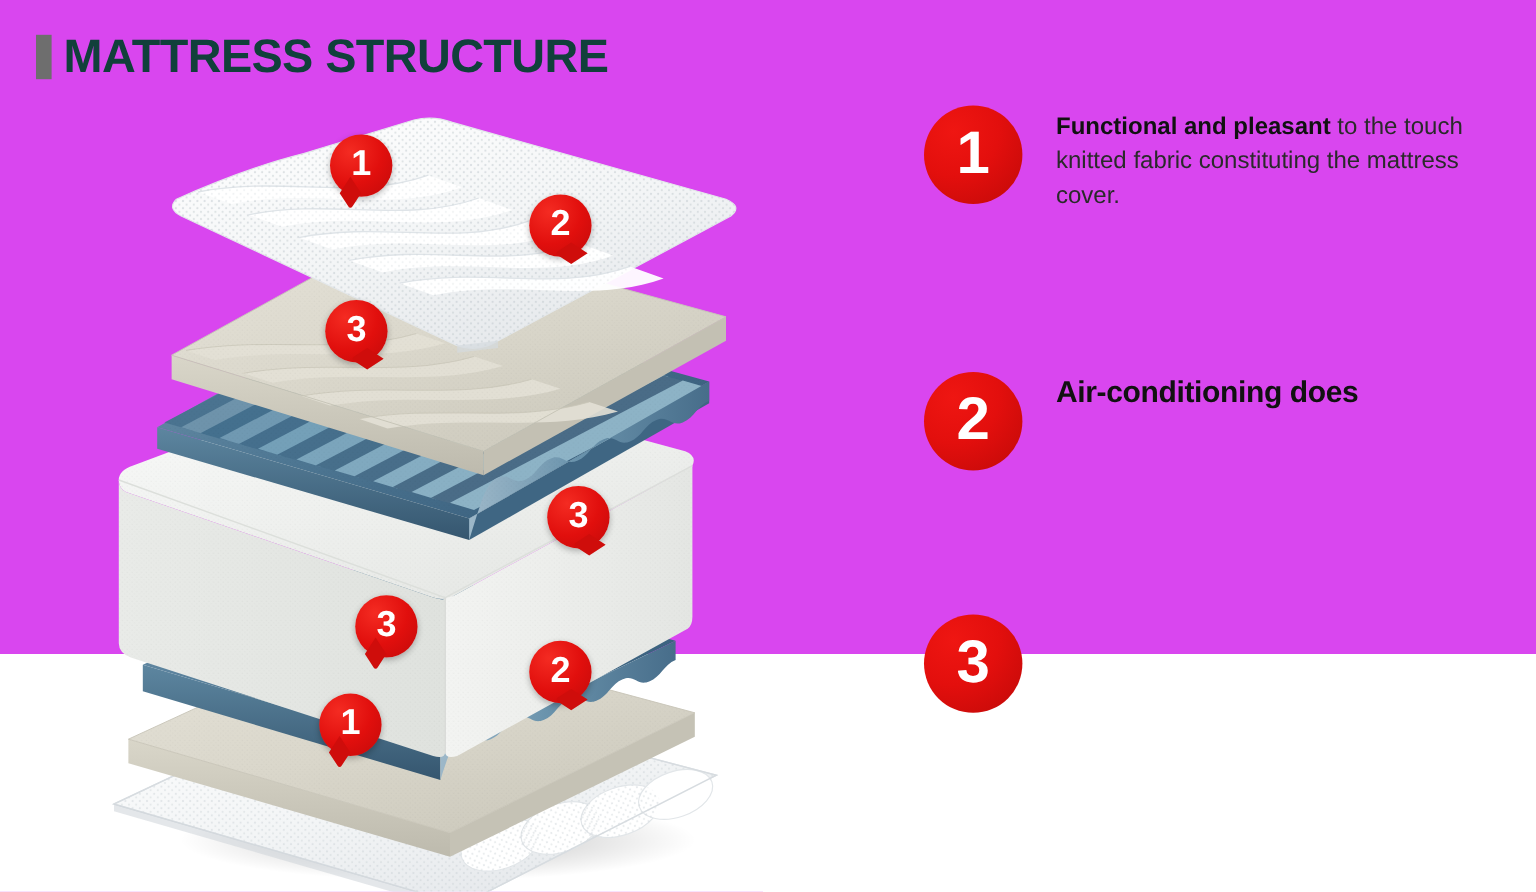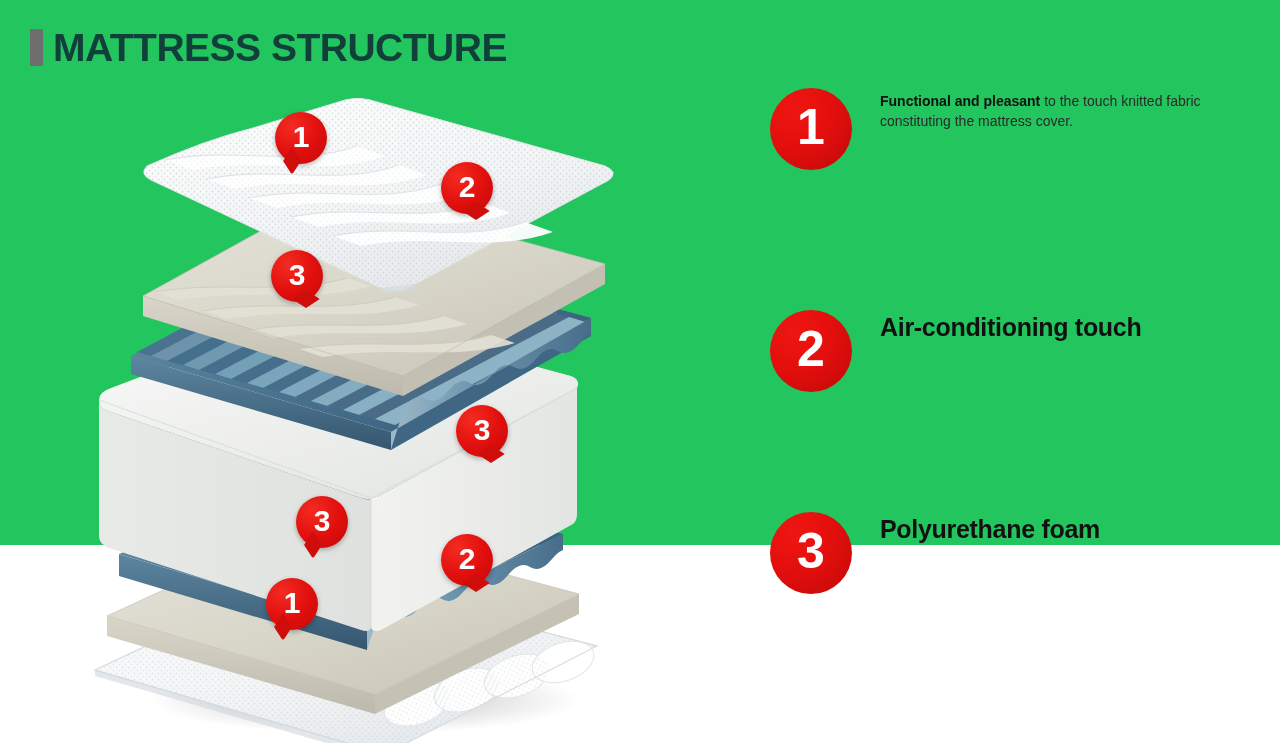--- a/index.html
+++ b/index.html
@@ -2,21 +2,21 @@
 <html><head>
 <meta charset="utf-8">
 <style>
   * { margin:0; padding:0; box-sizing:border-box; }
   html, body {
     width:1280px; height:743px;
     background:#ffffff;
     font-family:"Liberation Sans", sans-serif;
     overflow:hidden;
   }
-  .page { position:relative; width:1280px; height:545px; background:#22c55e; }
+  .page { position:relative; width:1280px; height:545px; background:#d946ef; }
 
   
   .title-row {
     position:absolute; left:30px; top:28px;
     display:flex; align-items:center; gap:10px;
   }
   .title-bar { width:13px; height:37px; background:#6e6e6e; flex:none; }
   .title-text {
     font-size:39px; font-weight:700; letter-spacing:-0.5px;
     color:#11403b; line-height:1; white-space:nowrap;
@@ -66,21 +66,21 @@
     transform:rotate(45deg) skew(-10deg,-10deg); border-radius:0 0 0 4px;
     z-index:-1;
   }
   .pin-l span { position:relative; z-index:2; transform:translateY(-2px); }
 
   .legend-text { padding-top:4px; }
   .legend-head {
     font-size:25px; font-weight:700; color:#111; letter-spacing:-0.3px;
     line-height:1.1; margin-bottom:7px; white-space:nowrap;
   }
-  .legend-body { font-size:14px; color:#2a2a2a; line-height:1.42; max-width:360px; }
+  .legend-body { font-size:20px; color:#2a2a2a; line-height:1.42; max-width:360px; }
   .legend-body b { font-weight:700; color:#111; }
 </style>
 </head>
 <body>
 
 <div class="page">
 
   <div class="title-row">
     <div class="title-bar"></div>
     <div class="title-text">MATTRESS STRUCTURE</div>
@@ -341,27 +341,26 @@
           <b>Functional and pleasant</b><span> to the touch knitted fabric constituting the mattress cover.</span>
         </div>
       </div>
     </div>
 
     <div class="legend-item i2">
       <div class="pin-l">
         <span>2</span>
       </div>
       <div class="legend-text">
-        <div class="legend-head">Air-conditioning touch</div>
+        <div class="legend-head">Air-conditioning does</div>
       </div>
     </div>
 
     <div class="legend-item i3">
       <div class="pin-l">
         <span>3</span>
       </div>
       <div class="legend-text">
-        <div class="legend-head">Polyurethane foam</div>
       </div>
     </div>
 
   </div>
 </div>
 
 </body></html>

